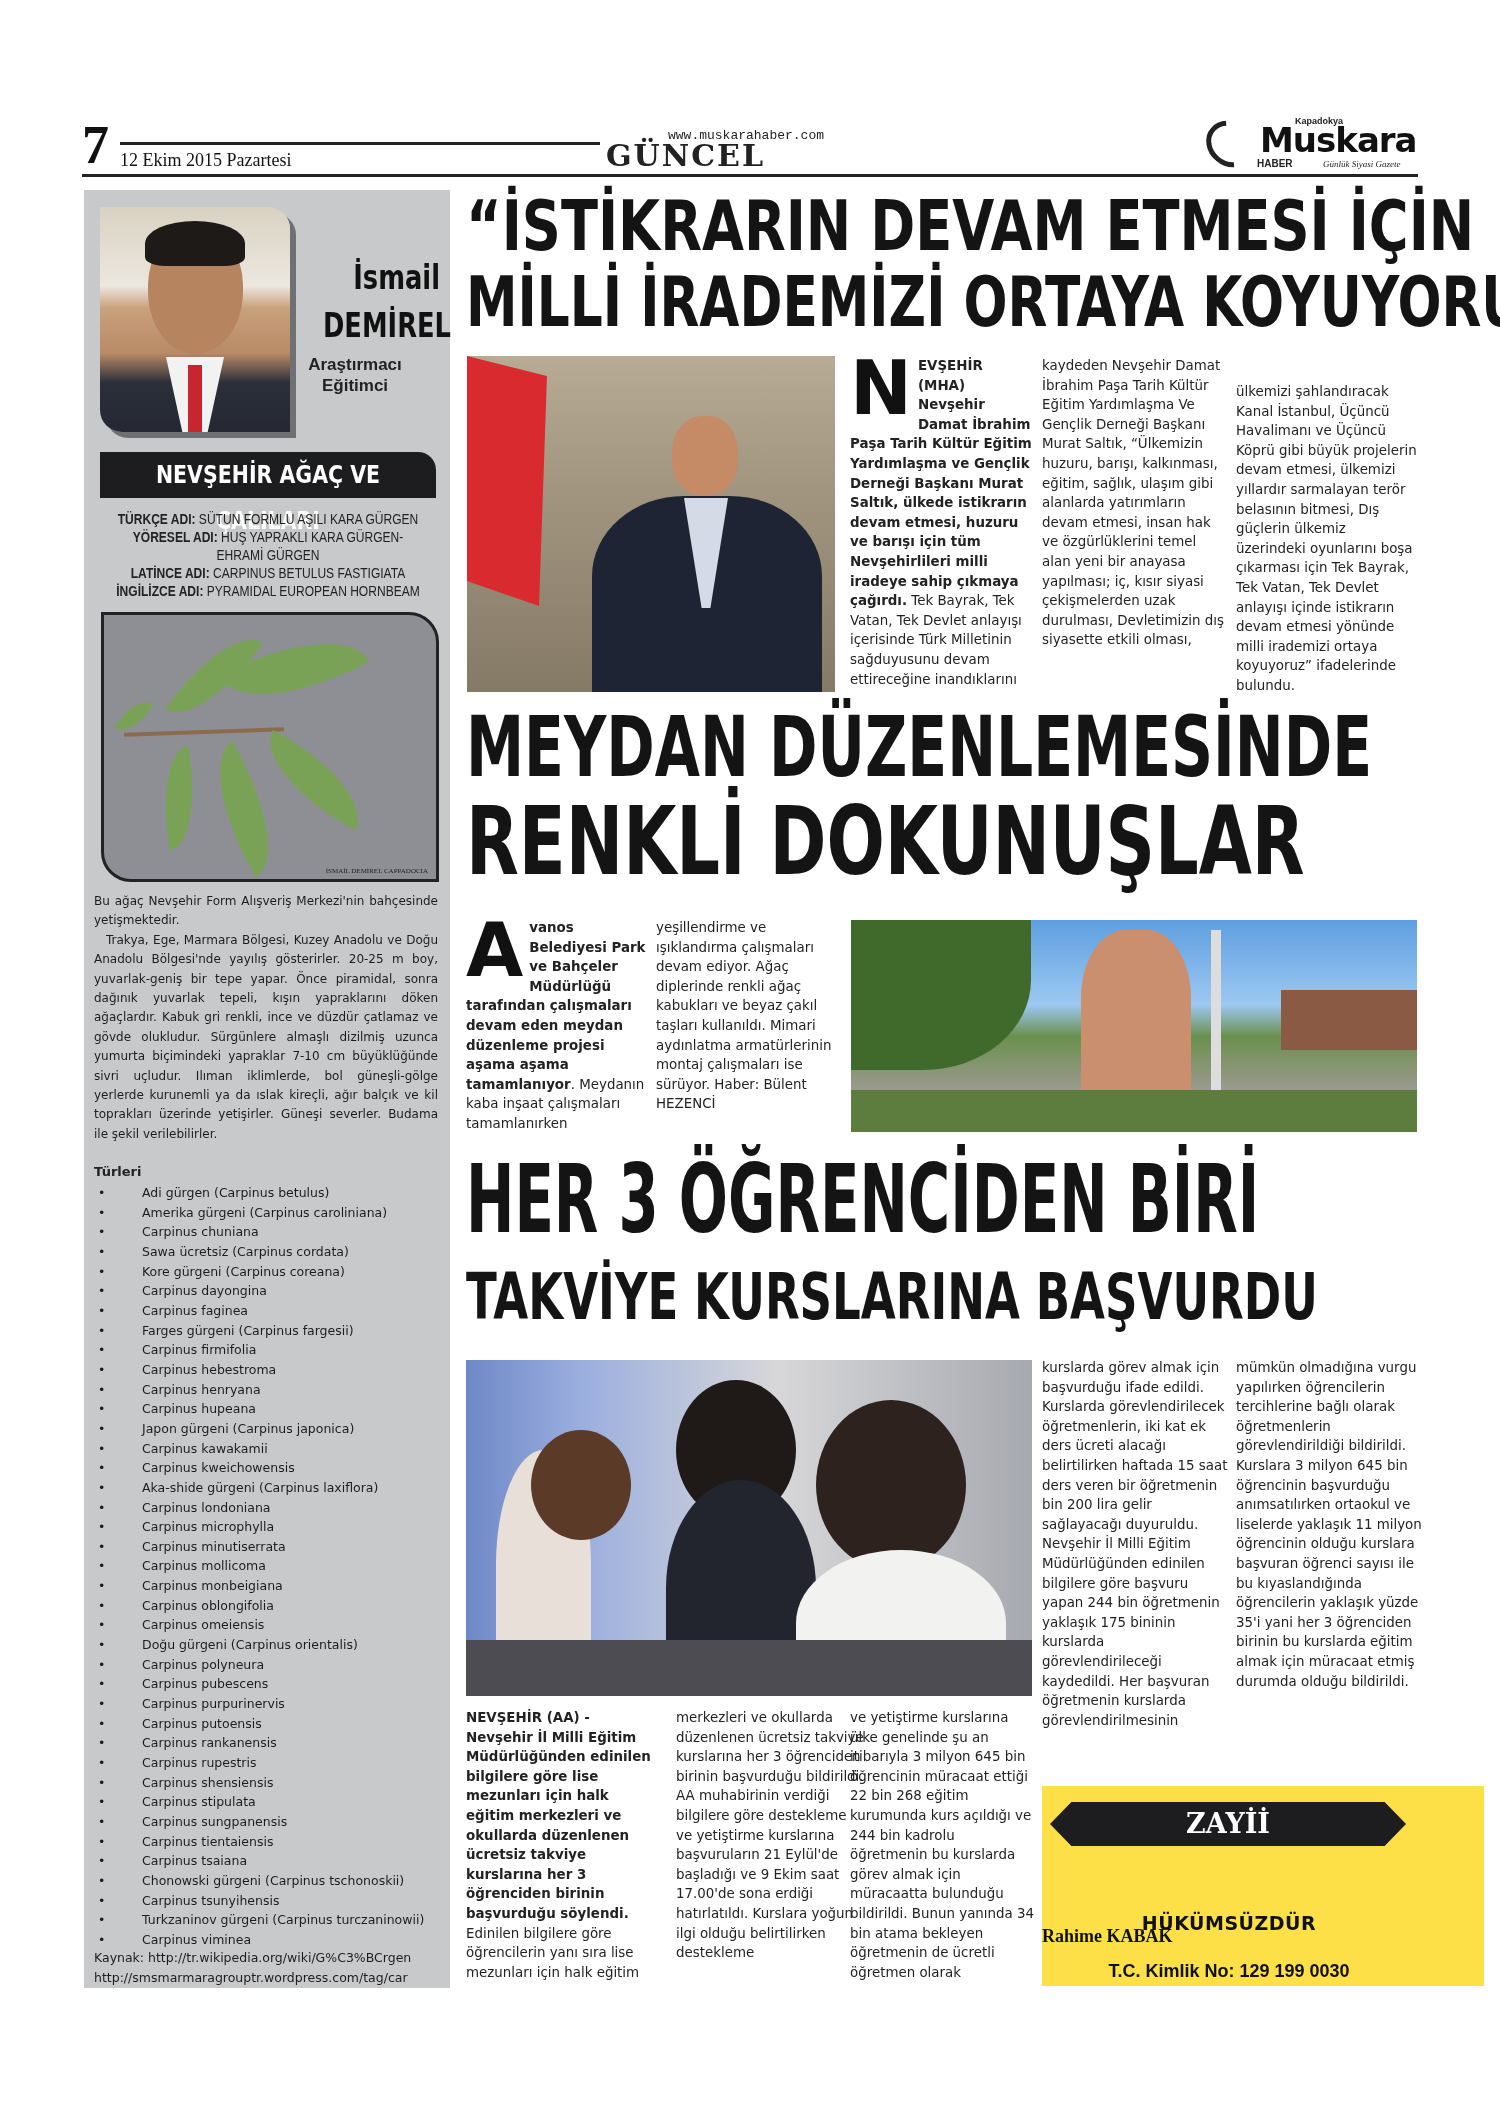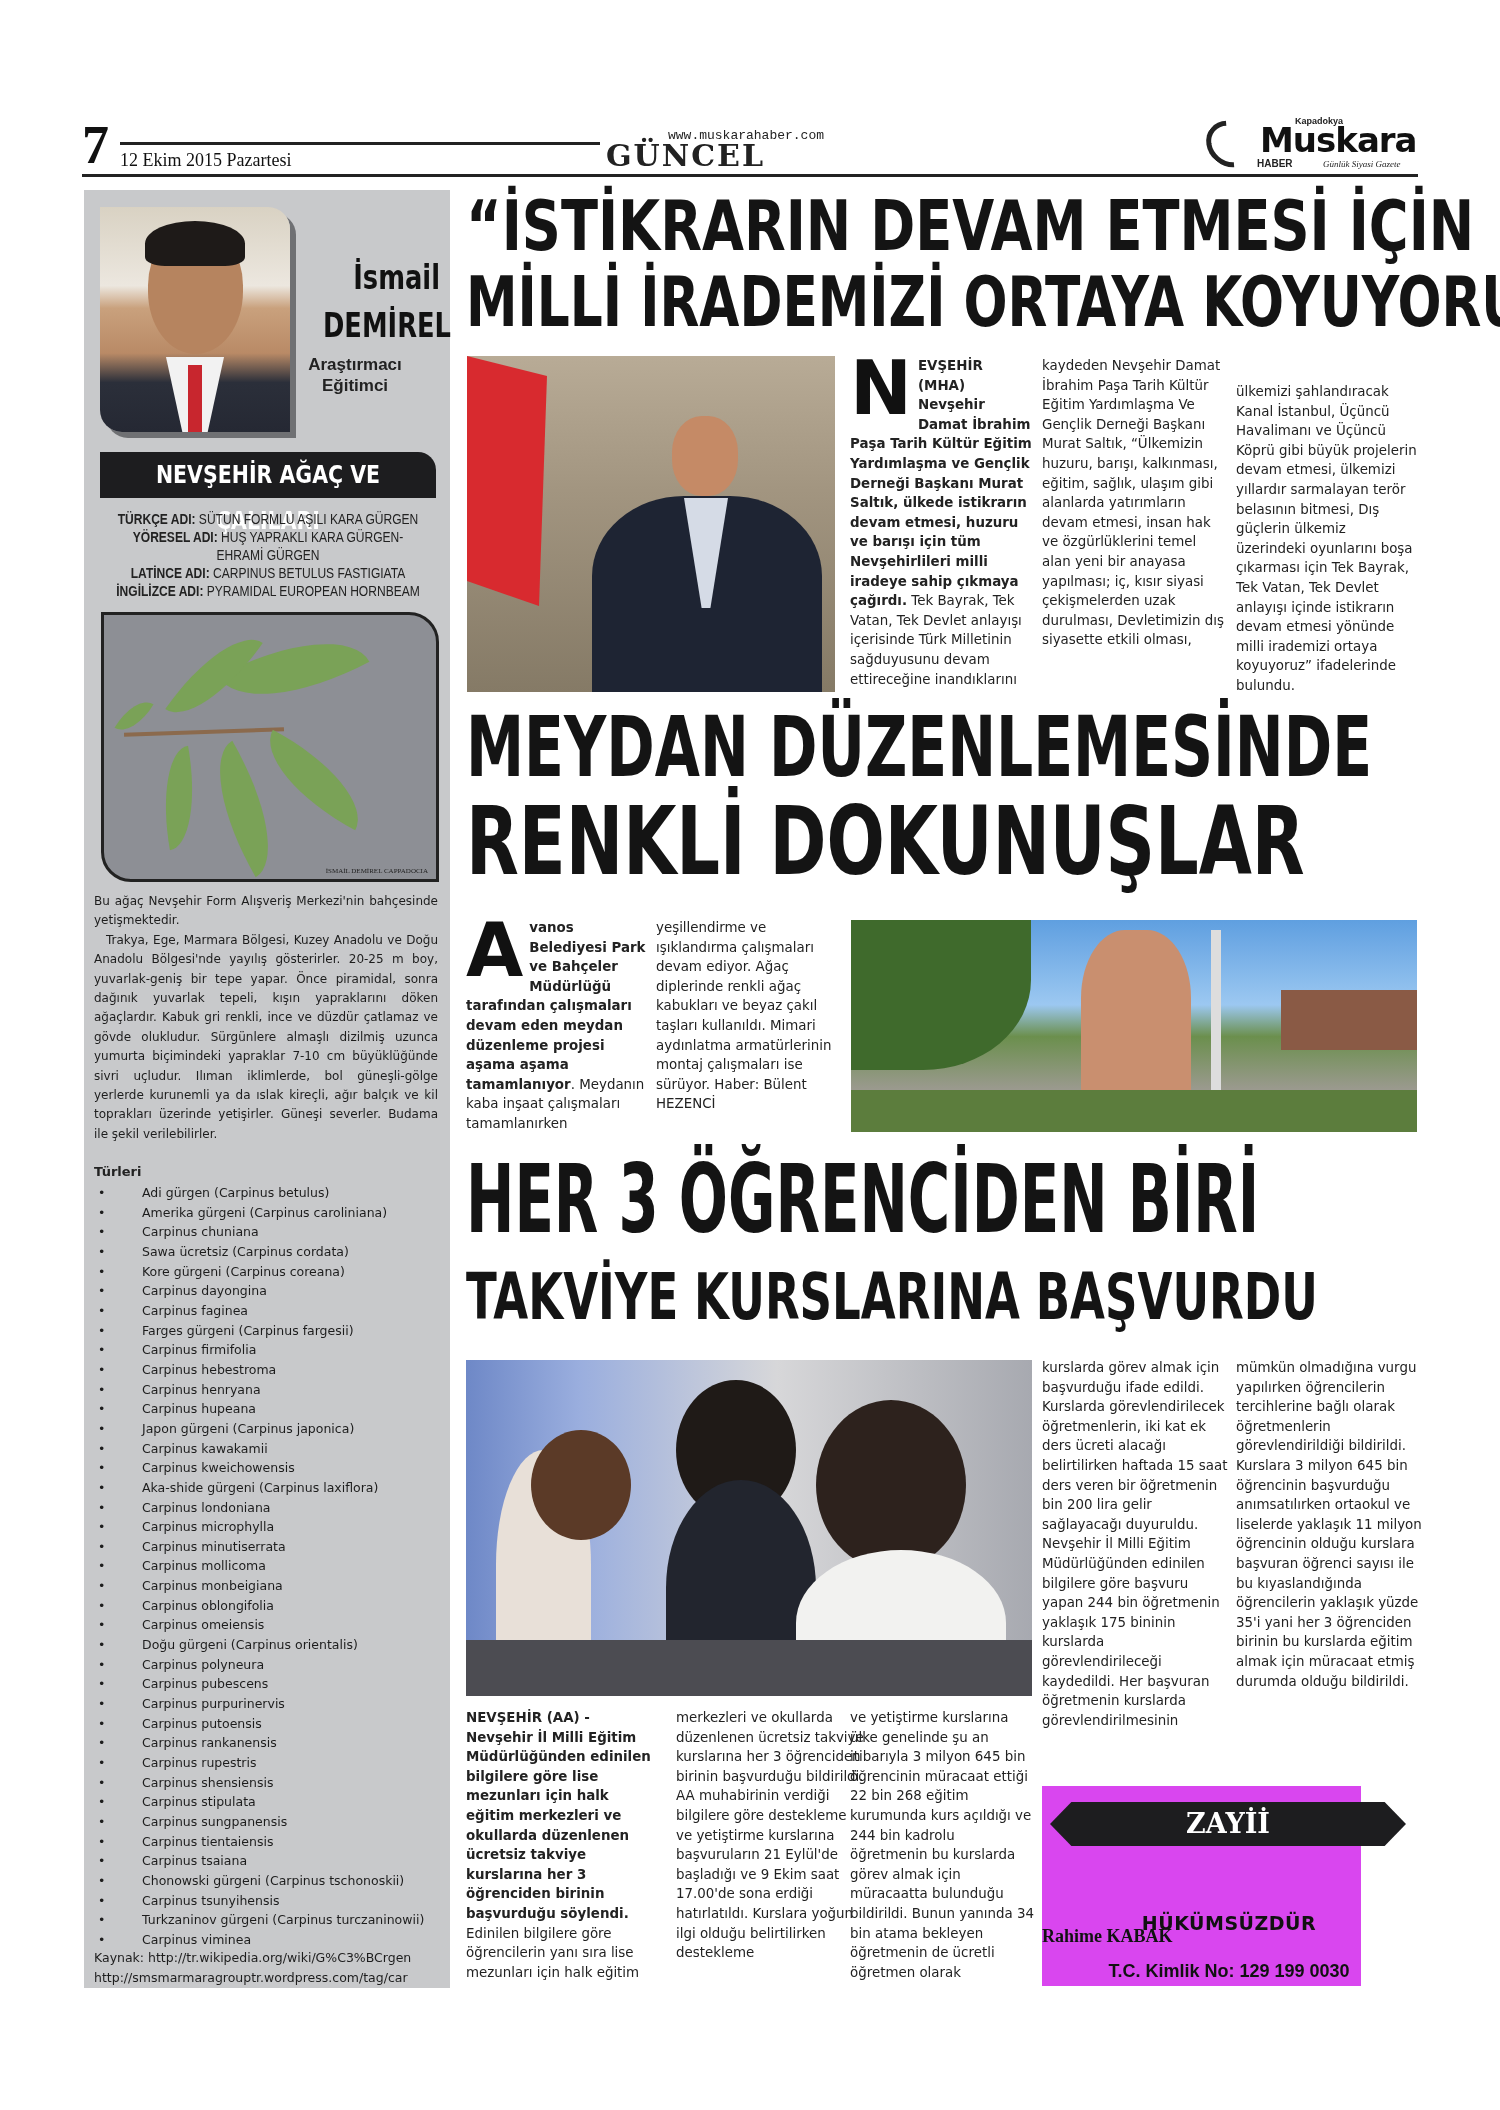--- a/index.html
+++ b/index.html
@@ -71,21 +71,21 @@
   .a1c2{left:1042px;top:356px;width:186px;}
   .a1c3{left:1236px;top:356px;width:182px;margin-top:26px;}
   .a2c1{left:466px;top:918px;width:180px;}
   .a2c2{left:656px;top:918px;width:186px;}
   .a3c1{left:466px;top:1708px;width:186px;}
   .a3c2{left:657px;top:1708px;width:190px;margin-left:19px;}
   .a3c3{left:850px;top:1708px;width:186px;}
   .a3c4{left:1042px;top:1358px;width:186px;}
   .a3c5{left:1236px;top:1358px;width:186px;}
   
-  .zayii{left:1042px;top:1786px;width:319px;height:200px;background:#d946ef;}
+  .zayii{left:1042px;top:1786px;width:442px;height:200px;background:#fde047;}
   .zayii-banner{position:absolute;left:8px;top:16px;width:356px;height:44px;background:#1d1d1f;clip-path:polygon(0 50%,6% 0,94% 0,100% 50%,94% 100%,6% 100%);color:#fff;text-align:center;font-family:"DejaVu Serif",serif;font-weight:bold;font-size:27px;line-height:44px;}
   .zayii-body{position:absolute;left:10px;top:66px;width:354px;text-align:center;font-size:14px;line-height:19.5px;color:#222;}
   .zayii-strong{position:absolute;left:0;top:126px;width:374px;text-align:center;font-family:"DejaVu Sans",sans-serif;font-weight:bold;font-size:19px;color:#111;letter-spacing:0.5px;}
   .zayii-name{position:absolute;left:0;top:140px;width:374px;text-align:left;font-weight:bold;font-size:18px;color:#111;font-family:Liberation Serif, serif;}
   .zayii-id{position:absolute;left:0;top:175px;width:374px;text-align:center;font-weight:bold;font-size:18px;color:#111;}
 </style>
 </head>
 <body>
 
 <div class="abs page-num">7</div>

